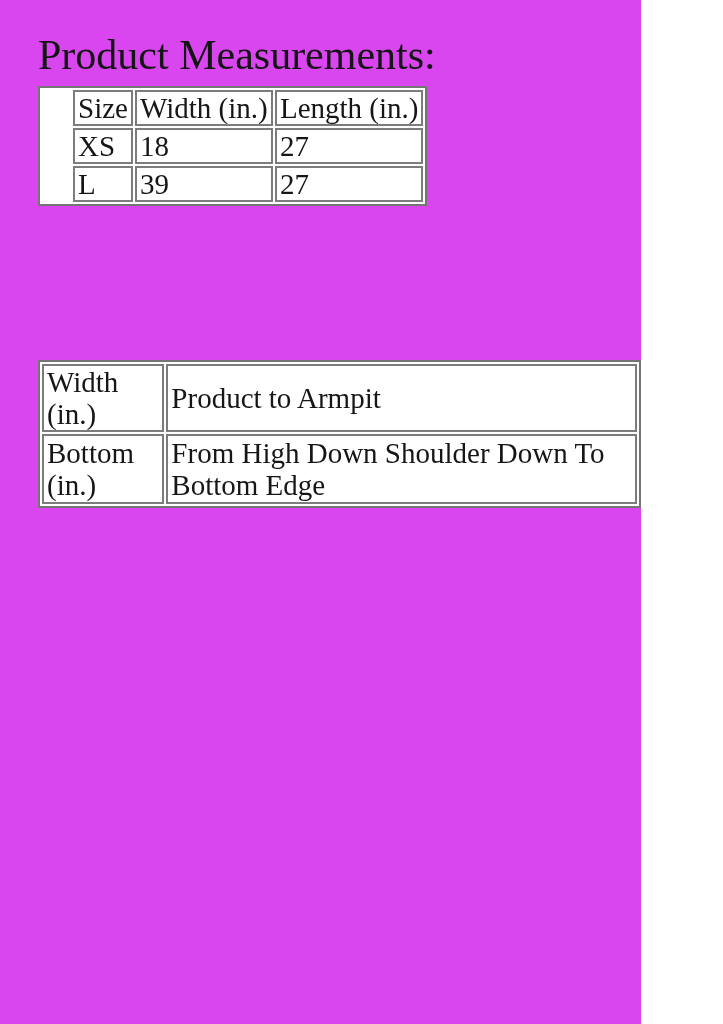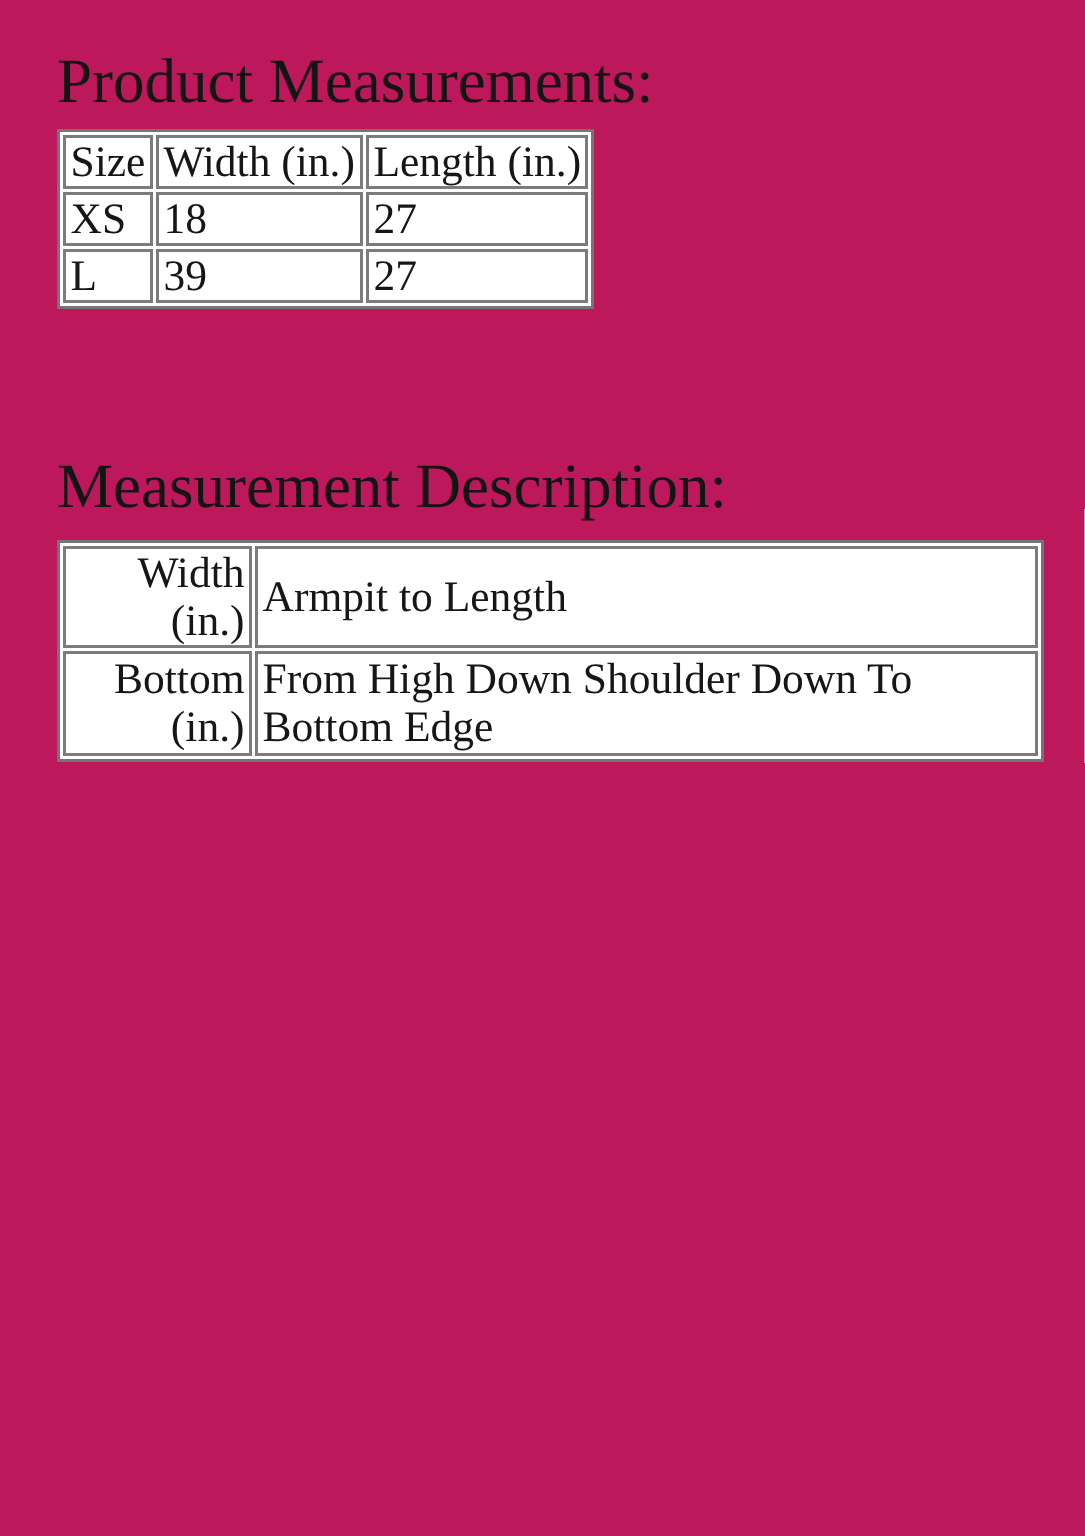--- a/index.html
+++ b/index.html
@@ -2,23 +2,23 @@
 <html><head>
 <meta charset="utf-8">
 <style>
   html, body {
     margin: 0;
     padding: 0;
     background: #ffffff;
   }
   .page {
     position: relative;
-    width: 723px;
+    width: 641px;
     height: 1024px;
-    background: #be185d;
+    background: #d946ef;
     font-family: "Liberation Serif", "DejaVu Serif", serif;
     color: #161616;
     overflow: hidden;
   }
   .heading {
     position: absolute;
     left: 38px;
     margin: 0;
     font-size: 42px;
     font-weight: 400;
@@ -41,32 +41,31 @@
     border: 2px solid #7c7c7c;
     background: #ffffff;
     font-size: 29px;
     line-height: 32px;
     padding: 0 3px;
     vertical-align: middle;
     overflow: hidden;
   }
 
   
-  #sizes-table { left: 38px; top: 86px; }
+  #sizes-table { left: 38px; top: 86px; padding-left: 31px; }
   #sizes-table td { height: 31px; white-space: nowrap; }
   #sizes-table .col-size   { width: 48px;  }
   #sizes-table .col-width  { width: 128px; }
   #sizes-table .col-length { width: 134px; }
 
   
   #description-table { left: 38px; top: 360px; }
   #description-table .label-cell {
     width: 116px;
     white-space: pre-line;
-    text-align: right;
   }
   #description-table .desc-cell {
     width: 512px;
     white-space: pre-line;
   }
   #description-table .row-width  td { height: 62px; }
   #description-table .row-length td { height: 66px; }
 </style>
 </head>
 <body>
@@ -88,28 +87,27 @@
         <td class="col-length">27</td>
       </tr>
       <tr>
         <td class="col-size">L</td>
         <td class="col-width">39</td>
         <td class="col-length">27</td>
       </tr>
     </tbody>
   </table>
 
-  <h1 class="heading" id="description-heading">Measurement Description:</h1>
 
   <table class="sheet" id="description-table">
     <tbody>
       <tr class="row-width">
         <td class="label-cell">Width
 (in.)</td>
-        <td class="desc-cell">Armpit to Length</td>
+        <td class="desc-cell">Product to Armpit</td>
       </tr>
       <tr class="row-length">
         <td class="label-cell">Bottom
 (in.)</td>
         <td class="desc-cell">From High Down Shoulder Down To
 Bottom Edge</td>
       </tr>
     </tbody>
   </table>
 

